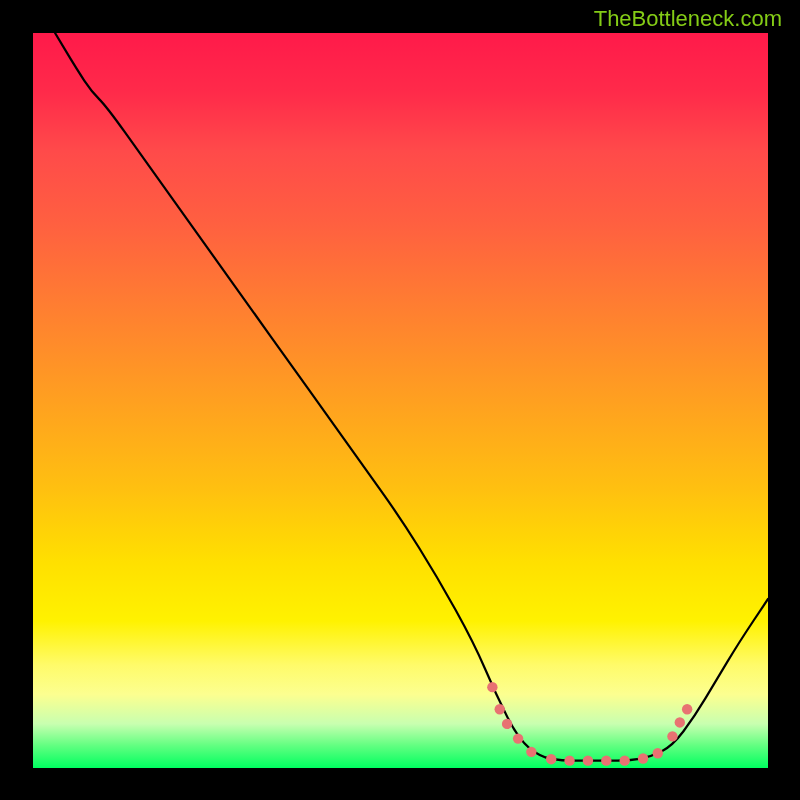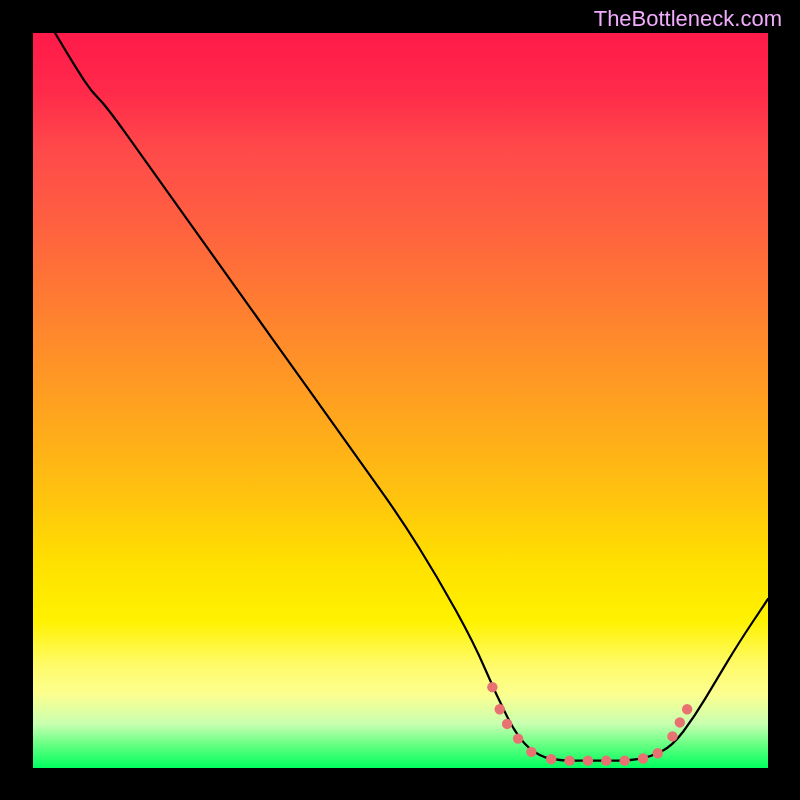--- a/index.html
+++ b/index.html
@@ -9,21 +9,21 @@
     background: #000;
     position: relative;
     overflow: hidden;
   }
   .watermark {
     position: absolute;
     top: 6px;
     right: 18px;
     font-family: Arial, Helvetica, sans-serif;
     font-size: 22px;
-    color: #f0abfc;
+    color: #84cc16;
     font-weight: 500;
     z-index: 10;
   }
   .plot-area {
     position: absolute;
     left: 33px;
     top: 33px;
     width: 735px;
     height: 735px;
   }

